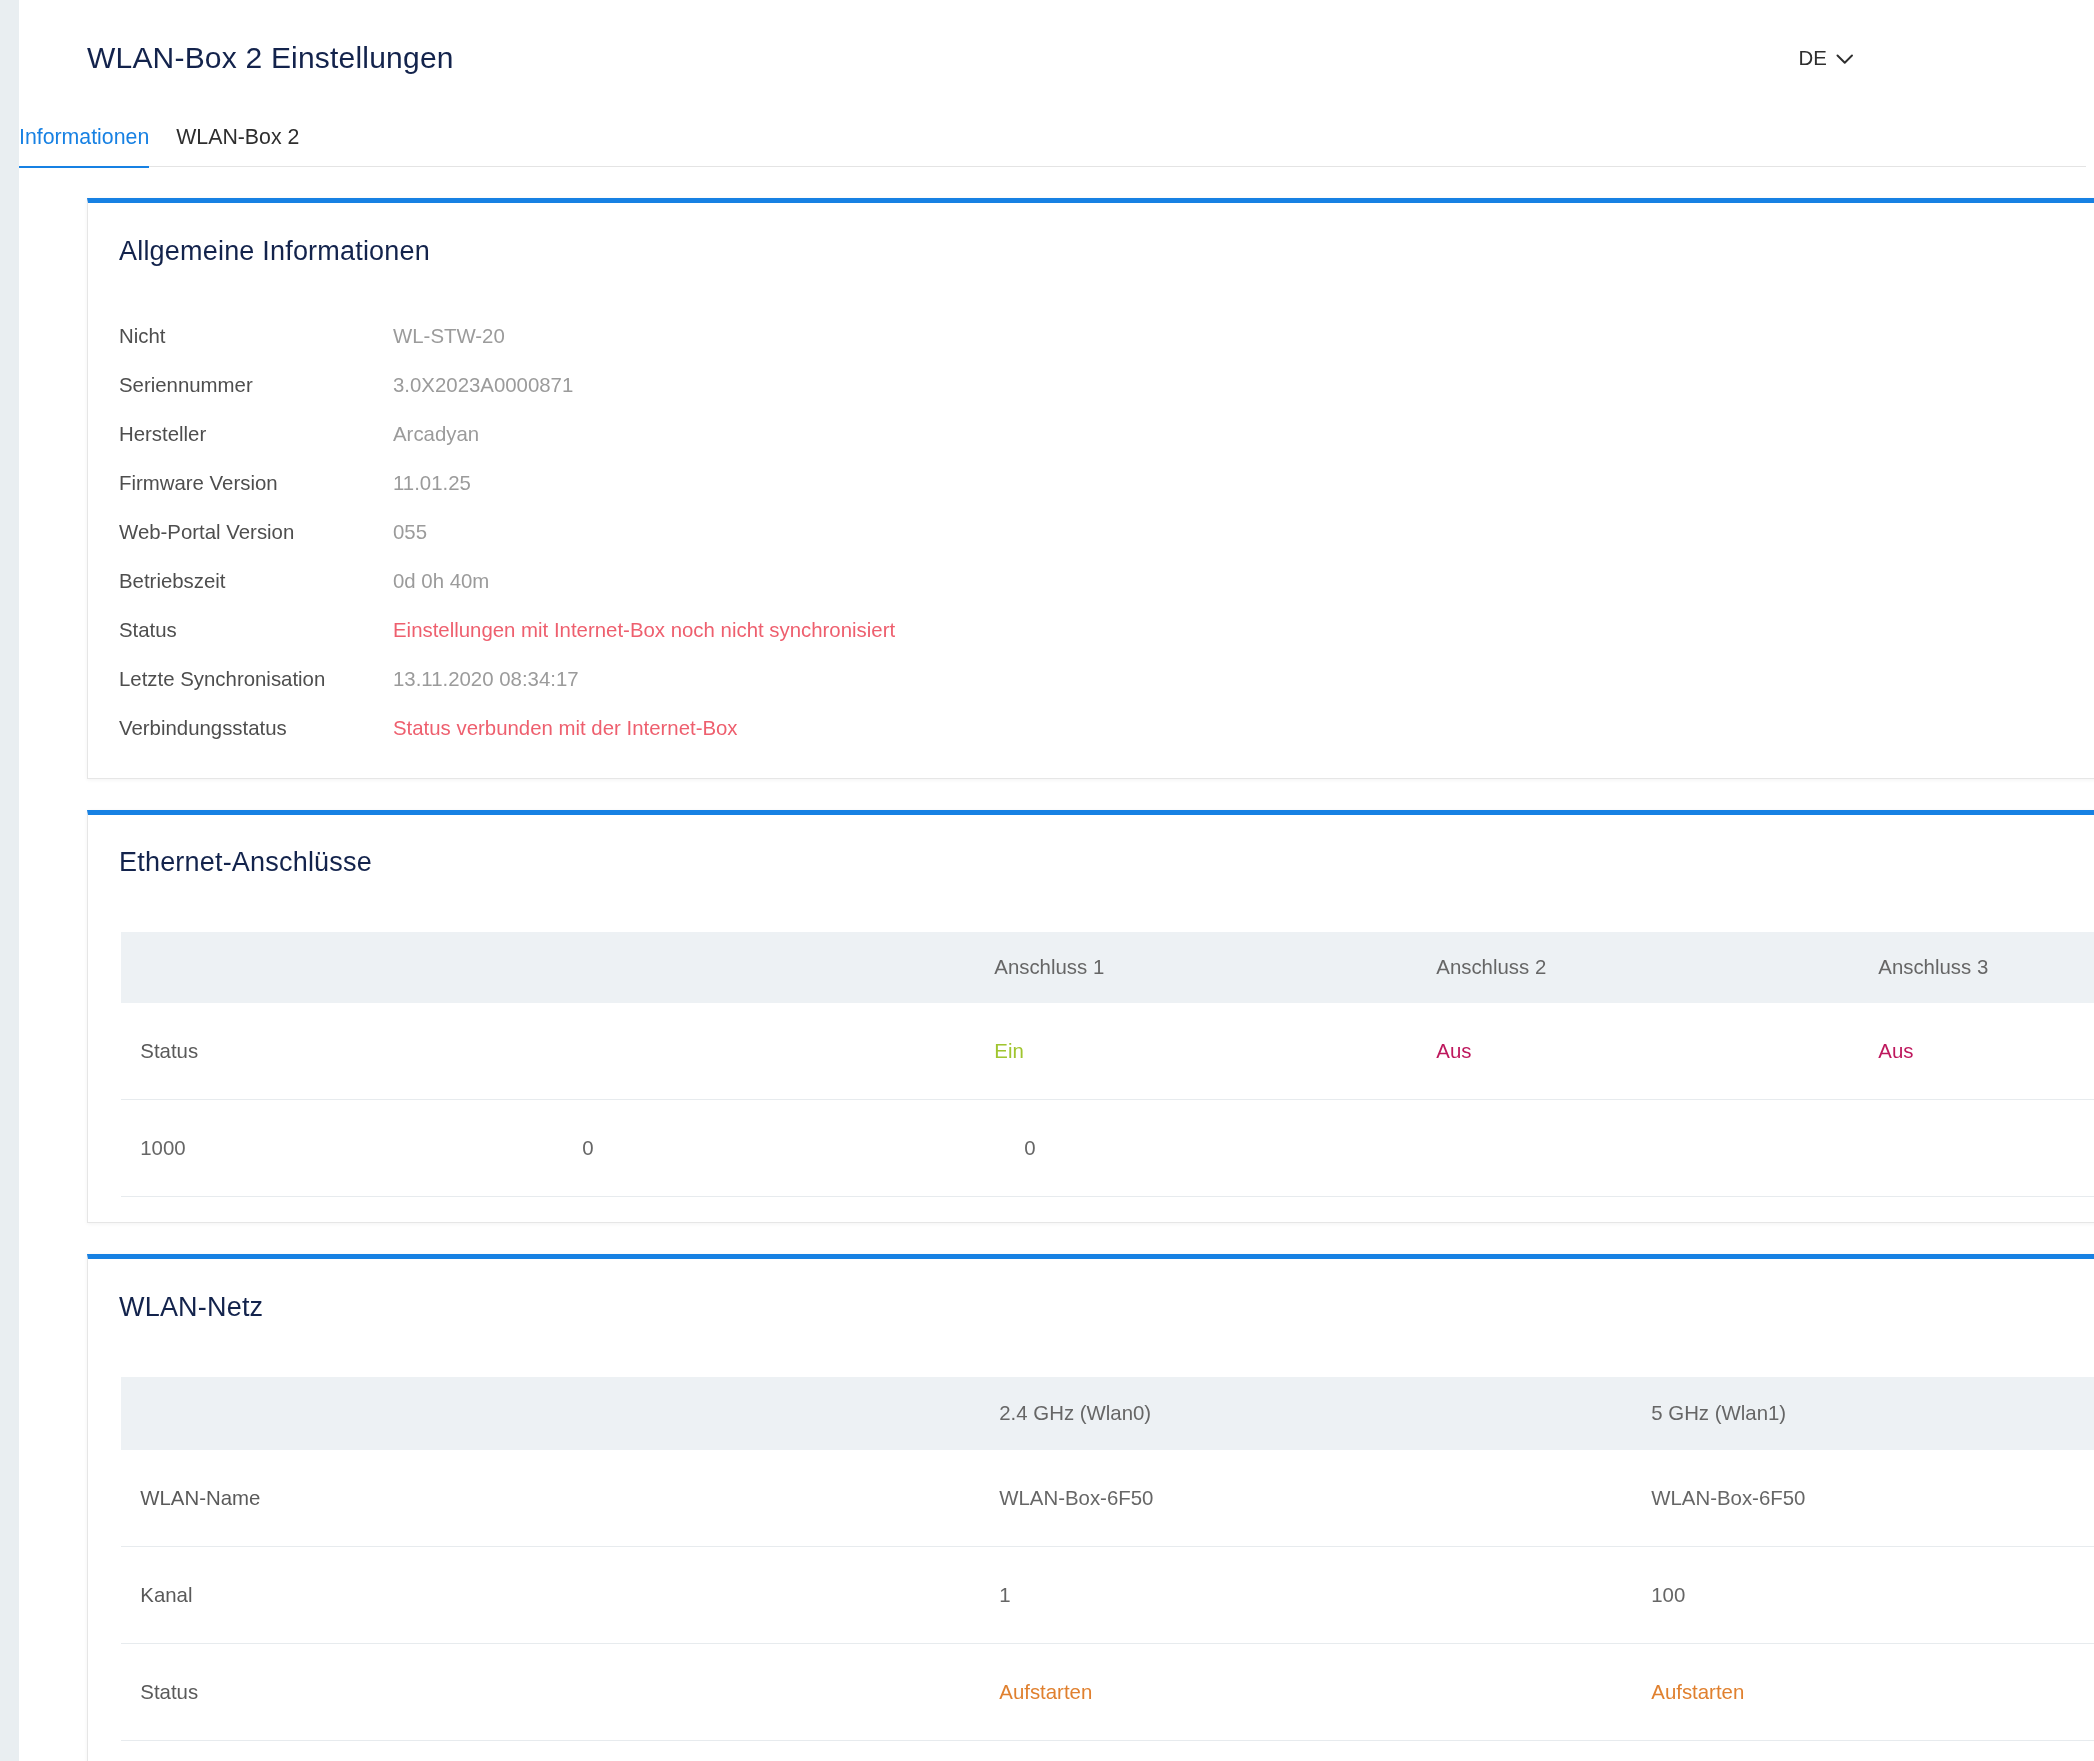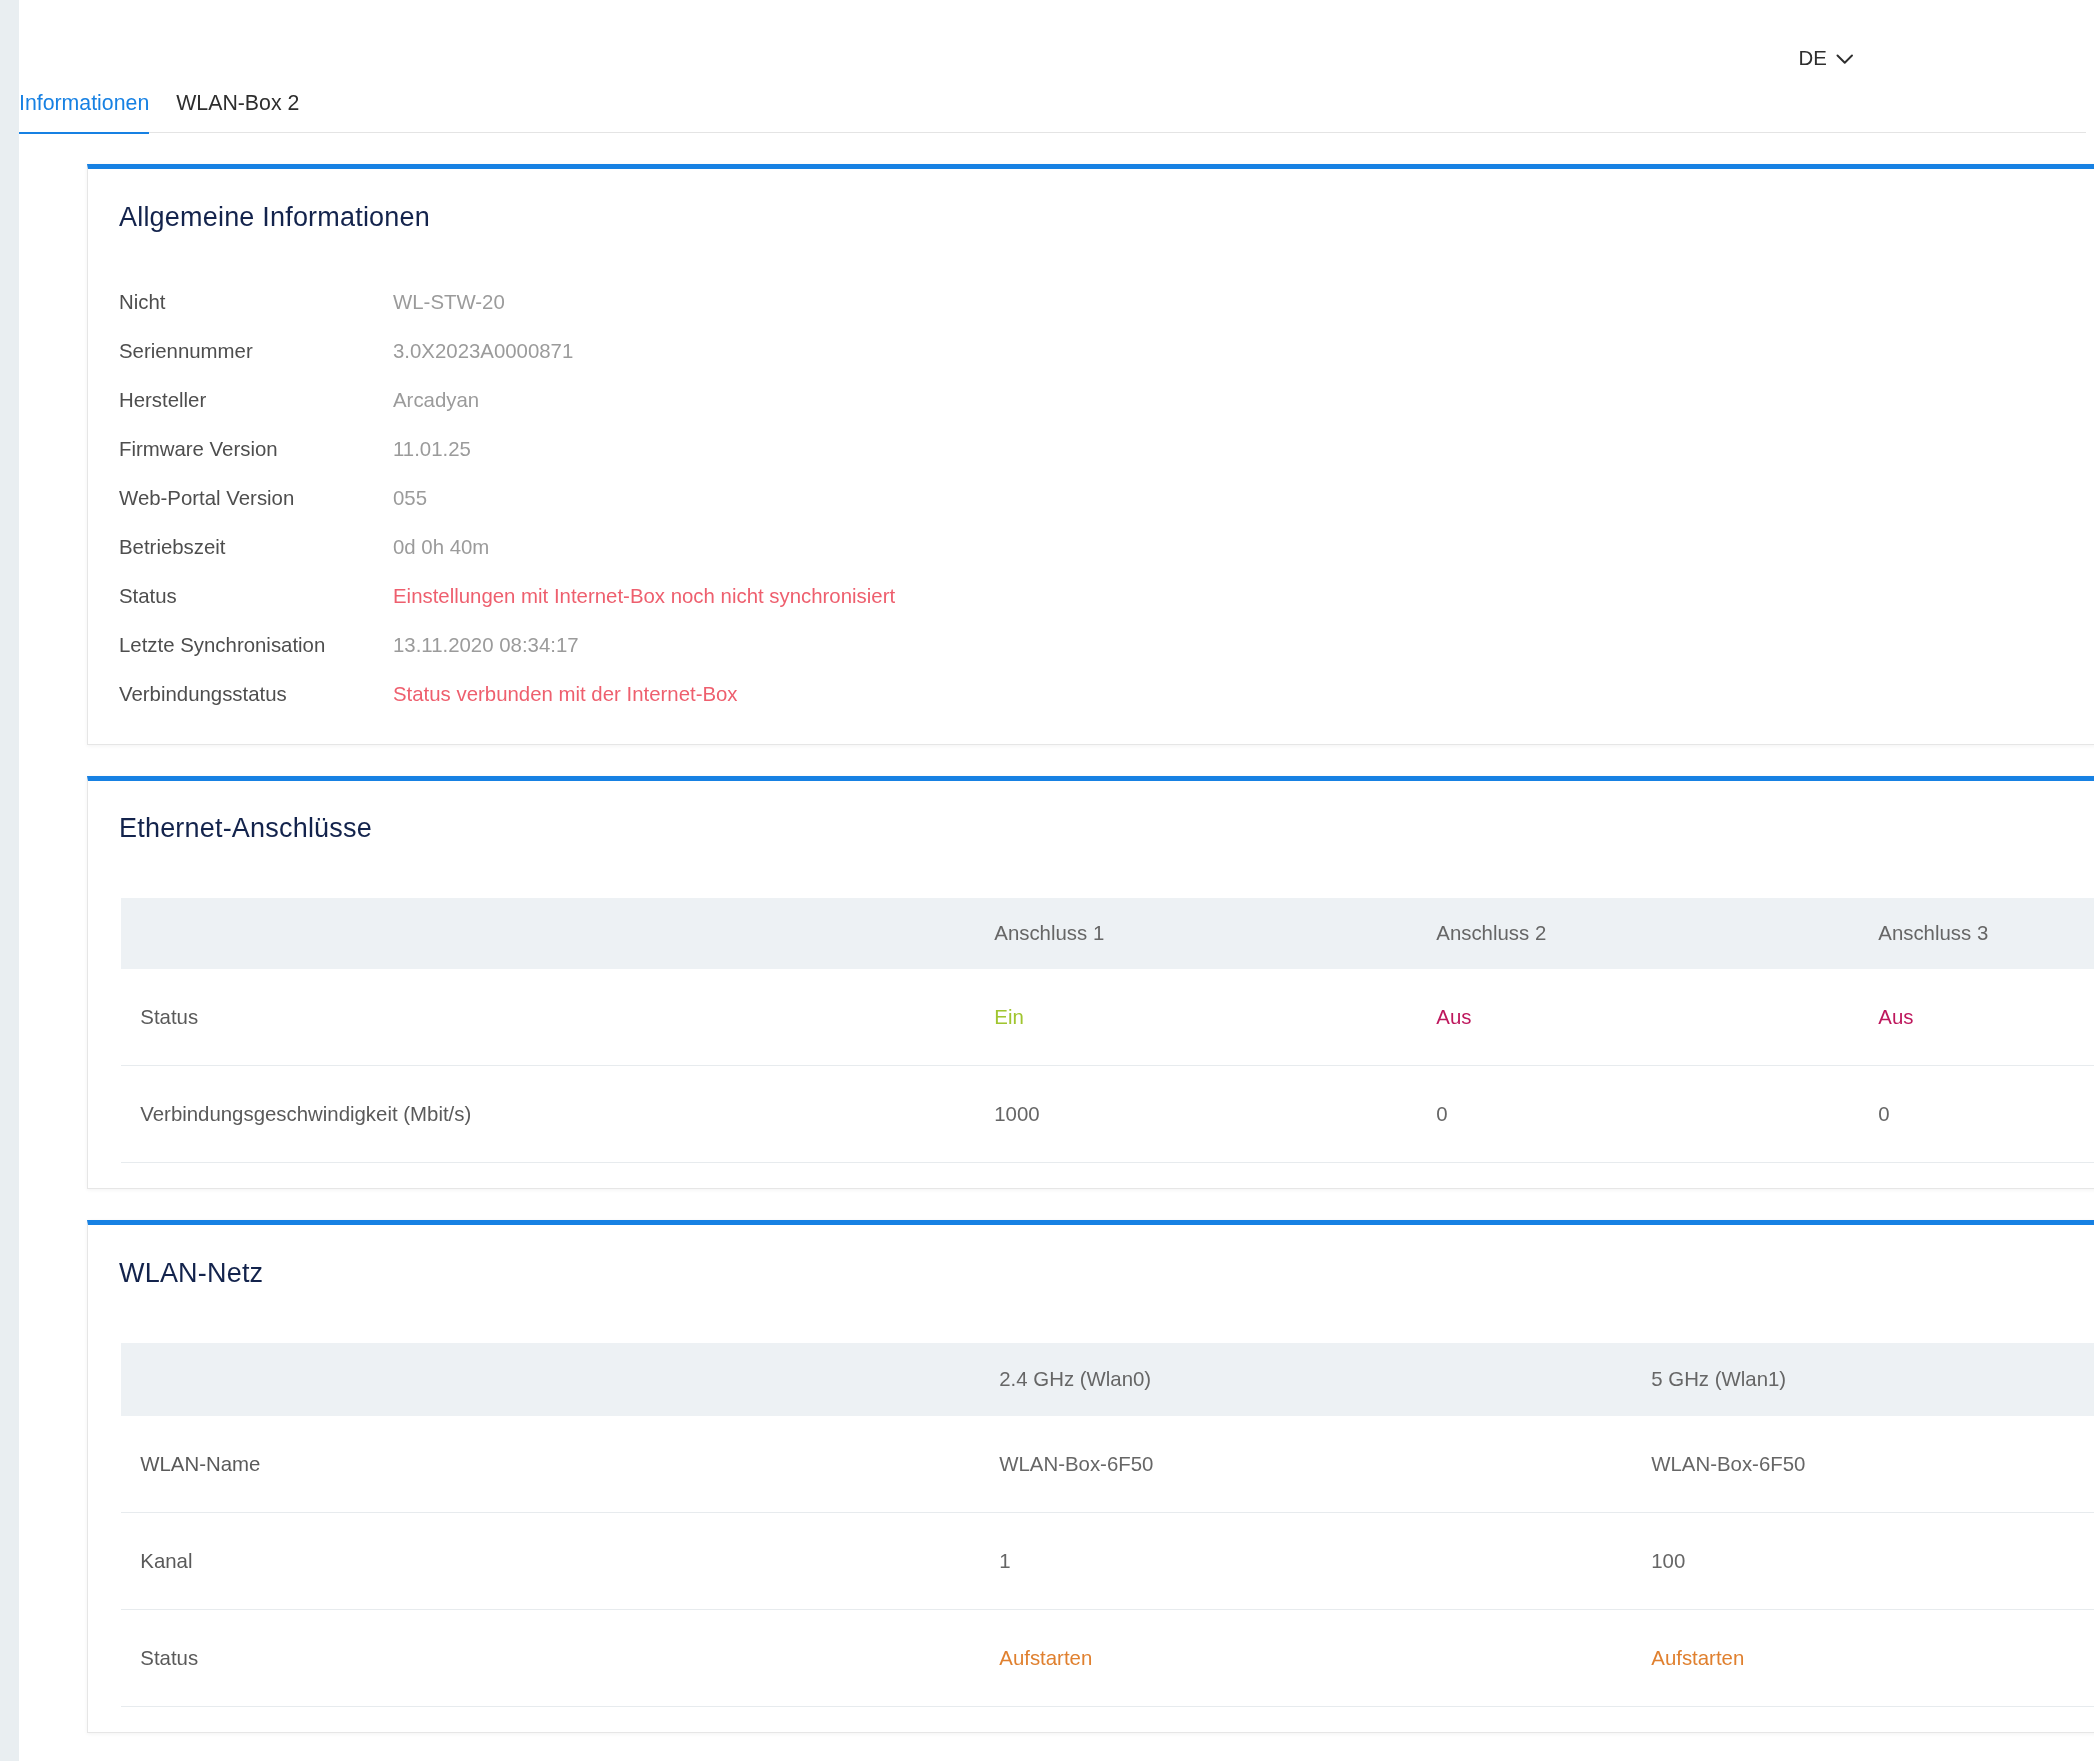--- a/index.html
+++ b/index.html
@@ -73,20 +73,21 @@
   .cell.starting { color:#e0802f; }
 </style>
 </head>
 <body>
 
 <div class="left-strip"></div>
 
 <div class="page">
 
   <div class="topbar">
+    <h1 class="page-title">WLAN-Box 2 Einstellungen</h1>
     <div class="lang">
       <span>DE</span>
       <span>
         <svg width="17.5" height="11.6" viewBox="0 0 18 12">
             <polyline points="1.5,1.5 9,9 16.5,1.5" fill="none" stroke="#2e2e2e" stroke-width="2" stroke-linecap="round" stroke-linejoin="round"></polyline>
           </svg>
       </span>
     </div>
   </div>
 
@@ -146,21 +147,20 @@
         <div class="cell">Anschluss 2</div>
         <div class="cell">Anschluss 3</div>
       </div>
       <div class="t-row">
         <div class="c-label">Status</div>
         <div class="cell on">Ein</div>
         <div class="cell off">Aus</div>
         <div class="cell off">Aus</div>
       </div>
       <div class="t-row">
-        <div class="c-label">Verbindungsgeschwindigkeit (Mbit/s)</div>
         <div class="cell">1000</div>
         <div class="cell">0</div>
         <div class="cell">0</div>
       </div>
     </div>
   </section>
 
   <section class="card">
     <h2>WLAN-Netz</h2>
     <div class="table wlan-table">

